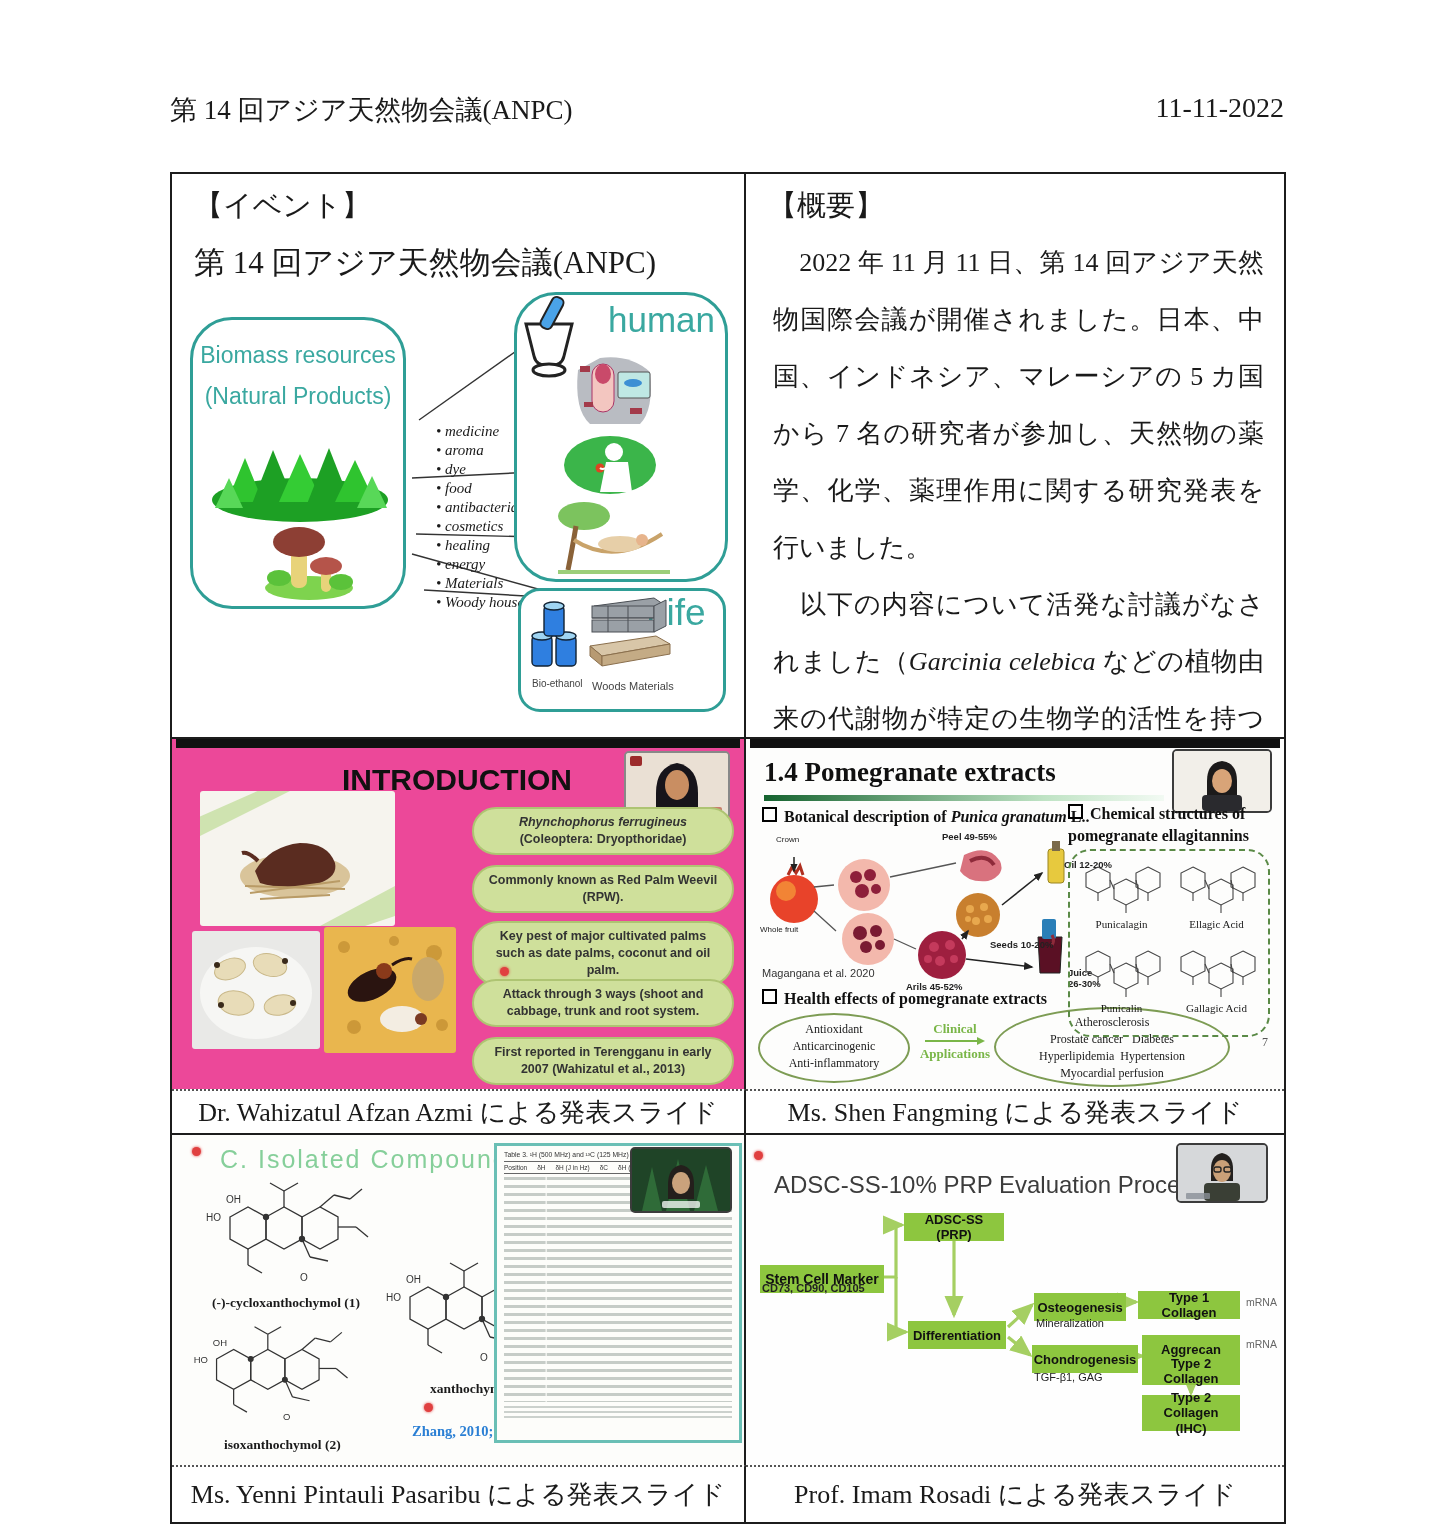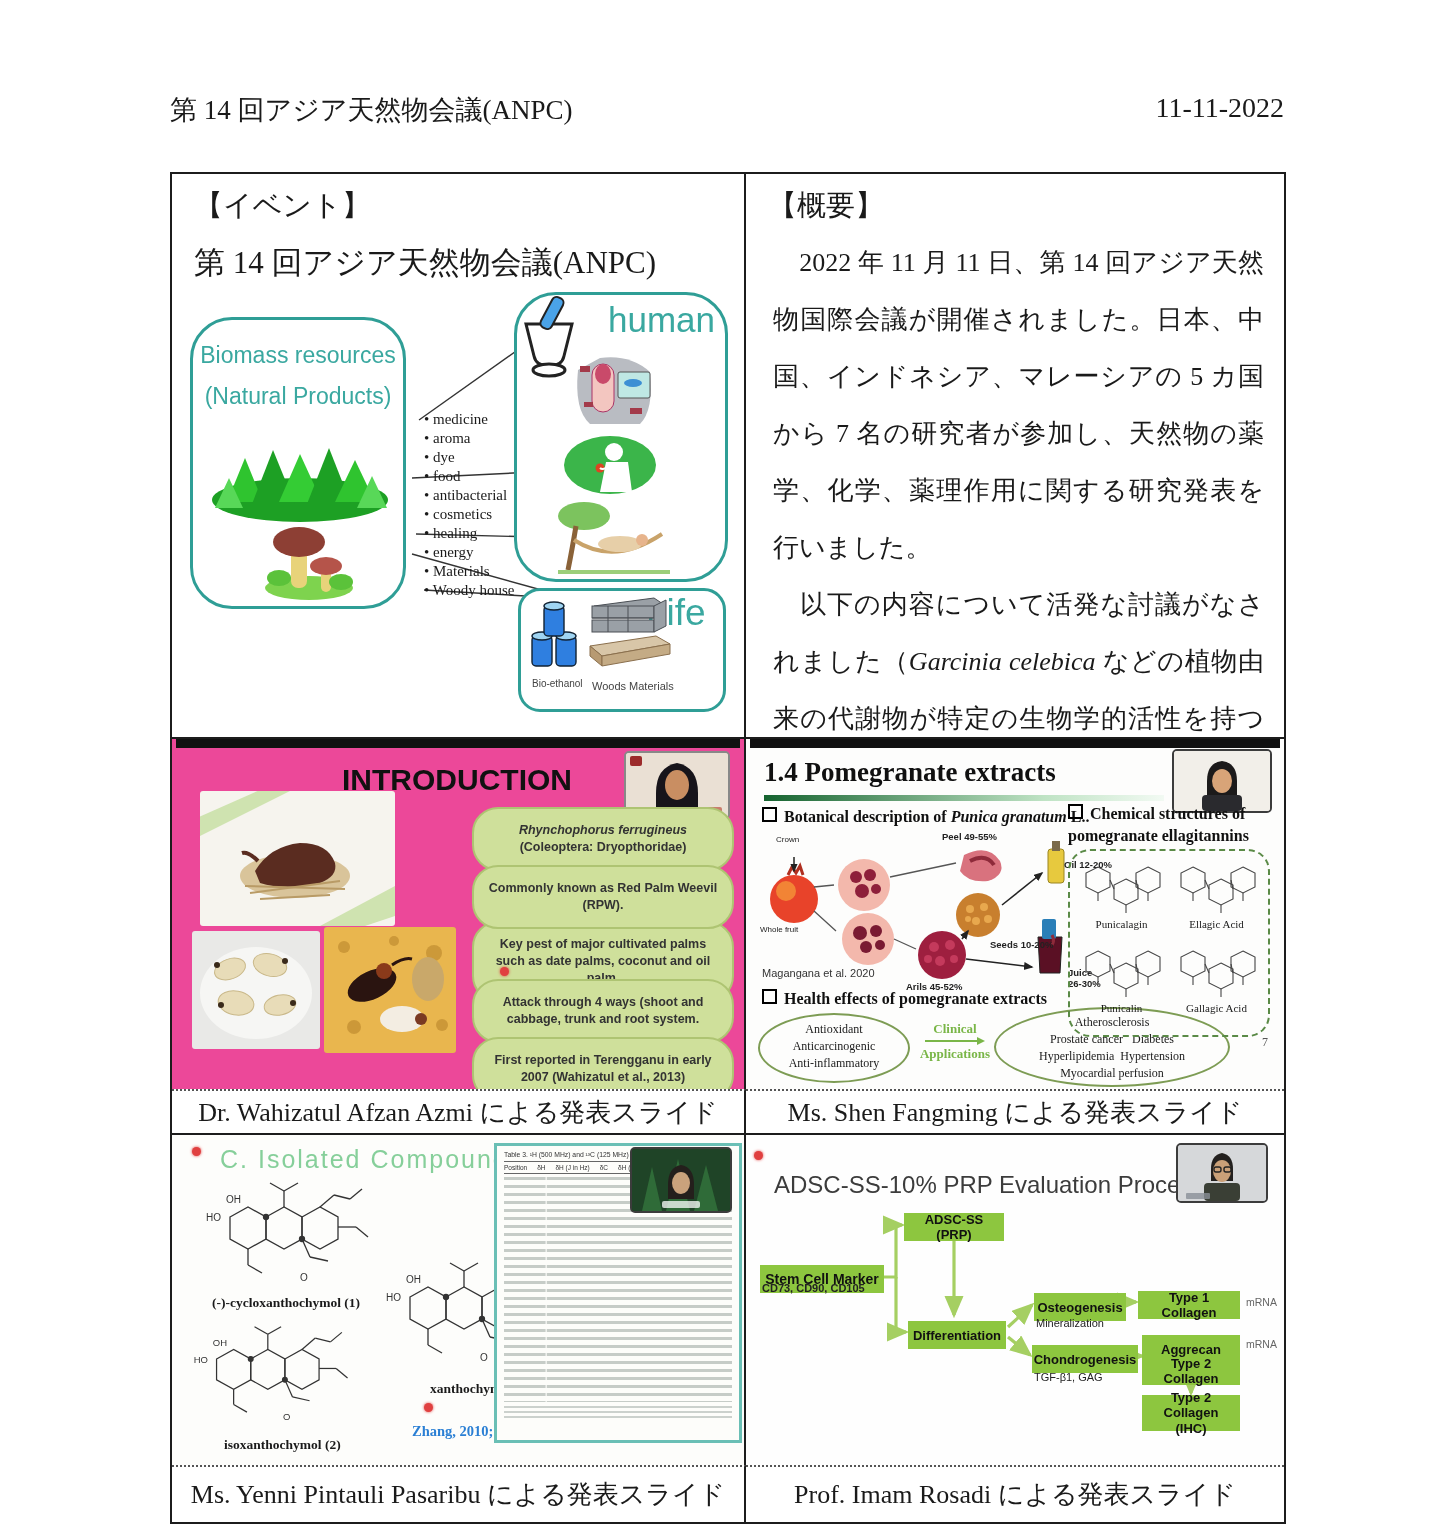--- a/index.html
+++ b/index.html
@@ -20,38 +20,38 @@
   .row-dot{border-top:2px dotted #555;}
   .cap{display:flex;align-items:center;justify-content:center;font-size:26px;background:#fff;}
   
   .sec-label{position:absolute;left:22px;top:12px;font-size:29px;}
   .event-title{position:absolute;left:22px;top:68px;font-size:31px;}
   .diagram{position:absolute;left:12px;top:118px;width:548px;height:428px;}
   .round-box{position:absolute;border:3px solid #2f9e96;border-radius:42px;background:#fff;box-sizing:border-box;}
   .teal-txt{color:#3aa8a0;font-family:"Liberation Sans","DejaVu Sans",sans-serif;}
   .bio-l1{position:absolute;left:0;right:0;top:22px;text-align:center;font-size:23px;}
   .bio-l2{position:absolute;left:0;right:0;top:63px;text-align:center;font-size:23px;}
-  .bullets{position:absolute;left:240px;top:118px;width:130px;font-size:15px;line-height:19px;list-style:none;margin:0;padding:0;}
+  .bullets{position:absolute;left:240px;top:118px;width:130px;font-size:15px;line-height:19px;list-style:none;margin:12px;padding:0;font-style:italic;}
   .bullets li:before{content:"•  ";}
   .human-txt{position:absolute;left:424px;top:8px;font-size:35px;}
   .life-txt{position:absolute;left:462px;top:300px;font-size:37px;}
   .tiny-lbl{position:absolute;font-size:10px;color:#444;font-family:"Liberation Sans","DejaVu Sans",sans-serif;}
   .dg-img{position:absolute;}
   
   .ovw{position:absolute;left:20px;right:20px;top:60px;font-size:26px;line-height:57px;text-align:justify;margin-left:7px;}
   .ovw p{margin:0;}
   
   .slide{position:absolute;inset:0;background:#ec4899;}
   .blackbar{position:absolute;left:4px;right:4px;top:0;height:9px;background:#111;}
   .webcam{position:absolute;border-radius:5px;overflow:hidden;border:2px solid #3c3c3c;}
   .reddot{position:absolute;width:9px;height:9px;border-radius:50%;background:#e04040;box-shadow:0 0 3px #e04040;}
   
   .wv-title{position:absolute;left:120px;top:24px;width:330px;text-align:center;font-size:30px;font-weight:bold;color:#111;}
   .bubble{position:absolute;left:300px;width:262px;background:#cfe09b;border:2px solid #aec472;border-radius:26px;
-          box-sizing:border-box;padding:13px 10px;text-align:center;font-size:12.5px;font-weight:bold;color:#333;
+          box-sizing:border-box;padding:5px 10px;text-align:center;font-size:12.5px;font-weight:bold;color:#333;
           font-family:"Liberation Sans","DejaVu Sans",sans-serif;line-height:1.35;}
   .photo{position:absolute;border-radius:3px;overflow:hidden;}
   
   .pg-title{position:absolute;left:18px;top:18px;font-size:27px;font-weight:bold;color:#101010;}
   .pg-underline{position:absolute;left:18px;top:56px;width:400px;height:6px;
                 background:linear-gradient(to right,#15632f,#bfe3c4 70%,#f2faf3);}
   .sq-head{font-weight:bold;font-size:16px;color:#101010;}
   .sq-head .sq{display:inline-block;width:11px;height:11px;border:2.5px solid #000;margin-right:7px;}
   .pg-lbl{position:absolute;font-size:9.5px;font-weight:bold;color:#222;font-family:"Liberation Sans","DejaVu Sans",sans-serif;}
   .ellipse{position:absolute;border:2px solid #7d9c54;border-radius:50%;box-sizing:border-box;}
@@ -283,21 +283,21 @@
           <circle cx="60" cy="44" r="8" fill="#8a3a1a"></circle>
           <path d="M68 38 Q80 30 88 32" stroke="#2a1410" stroke-width="3" fill="none"></path>
           <ellipse cx="78" cy="92" rx="22" ry="13" fill="#f3ede2"></ellipse>
             <circle cx="97" cy="92" r="6" fill="#7a3a22"></circle>
           <ellipse cx="104" cy="52" rx="16" ry="22" fill="#c9a86a"></ellipse>
         </svg>
 
         <div class="bubble" style="top:68px;"><i>Rhynchophorus ferrugineus</i><br><span>(Coleoptera: Dryopthoridae)</span></div>
         <div class="bubble" style="top:182px;">Key pest of major cultivated palms such as date palms, coconut and oil palm.</div>
         <div class="bubble" style="top:126px;">Commonly known as Red Palm Weevil (RPW).</div>
-        <div class="bubble" style="top:240px;">Attack through 4 ways (shoot and cabbage, trunk and root system.</div>
+        <div class="bubble" style="top:240px;">Attack through 3 ways (shoot and cabbage, trunk and root system.</div>
         <div class="bubble" style="top:298px;">First reported in Terengganu in early 2007 (Wahizatul et al., 2013)</div>
         <div class="reddot" style="left:328px;top:228px"></div>
       </div>
     </div>
 
     <div class="cell row-solid">
       <div class="slide" style="background:#fdfdfc">
         <div class="blackbar"></div>
         <div class="pg-title">1.4 Pomegranate extracts</div>
         <div class="pg-underline"></div>

